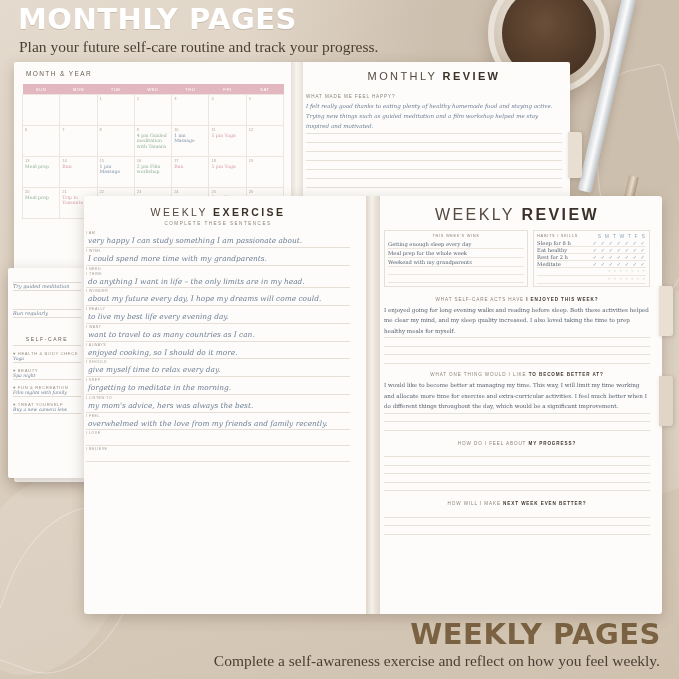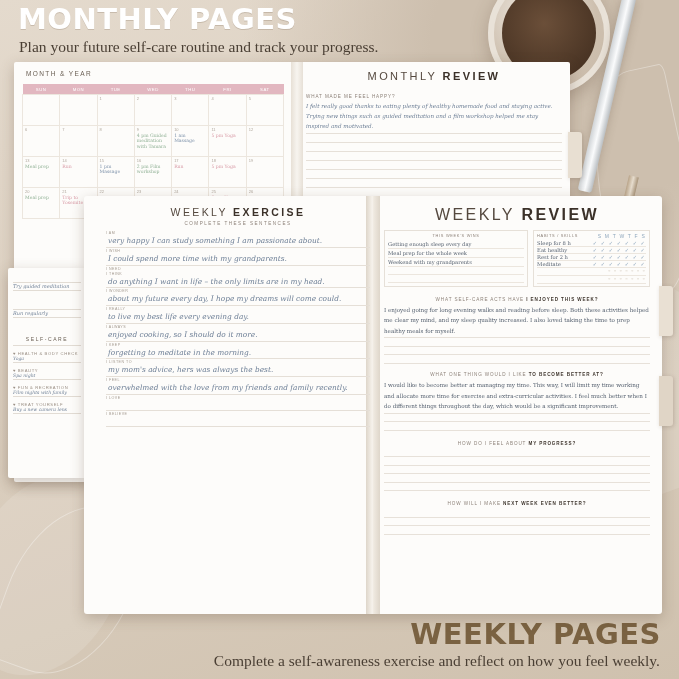--- a/index.html
+++ b/index.html
@@ -92,21 +92,21 @@
 
   
   #selfcare { left:8px; top:268px; width:78px; height:210px; border-radius:2px; }
 
   
   #weekly { left:84px; top:196px; width:578px; height:418px; border-radius:3px; }
   #weekly .spine {
     position:absolute; left:282px; top:0; width:14px; height:100%;
     background:linear-gradient(90deg,#ded6ca 0%, #f6f2ec 45%, #efe9e0 55%, #ded6ca 100%);
   }
-  #wex { position:absolute; left:22px; top:10px; width:264px; }
+  #wex { position:absolute; left:2px; top:10px; width:264px; }
   #wex .sent { margin-top:1px; }
   #wex .sent .l { font-size:3.6px; letter-spacing:.5px; color:#a49a90; }
   #wex .sent .t {
     font-size:7.4px; line-height:1.25; padding:1px 2px 1.5px;
     border-bottom:1px solid #e5dfd7; min-height:11px;
   }
   #wrev { position:absolute; left:300px; top:10px; width:266px; }
   .wbox { border:1px solid #e6e0d8; padding:2px 3px; }
   .wbox .h { font-size:3.9px; letter-spacing:.7px; color:#8d8279; margin-bottom:1.5px; }
   .dots { letter-spacing:1.1px; font-size:5px; color:#c4b6a6; }
@@ -359,22 +359,30 @@
         </div>
         <div class="sent">
           <div class="l">I WONDER</div>
           <div class="t hand">about my future every day, I hope my dreams will come could.</div>
         </div>
         <div class="sent">
           <div class="l">I REALLY</div>
           <div class="t hand">to live my best life every evening day.</div>
         </div>
         <div class="sent">
+          <div class="l">I WANT</div>
+          <div class="t hand">want to travel to as many countries as I can.</div>
+        </div>
+        <div class="sent">
           <div class="l">I ALWAYS</div>
           <div class="t hand">enjoyed cooking, so I should do it more.</div>
+        </div>
+        <div class="sent">
+          <div class="l">I SHOULD</div>
+          <div class="t hand">give myself time to relax every day.</div>
         </div>
         <div class="sent">
           <div class="l">I KEEP</div>
           <div class="t hand">forgetting to meditate in the morning.</div>
         </div>
         <div class="sent">
           <div class="l">I LISTEN TO</div>
           <div class="t hand">my mom's advice, hers was always the best.</div>
         </div>
         <div class="sent">

